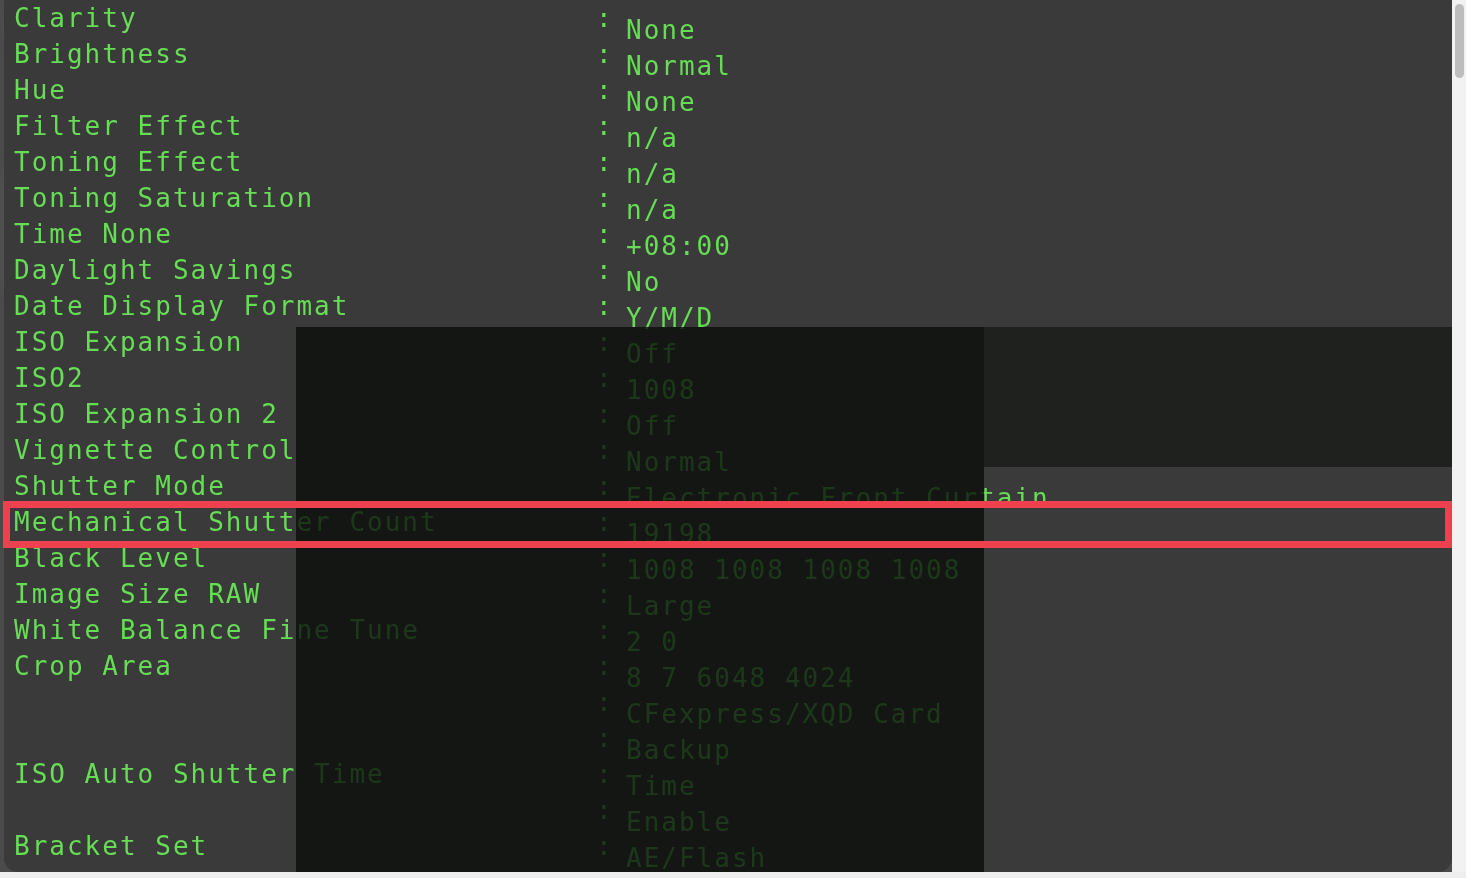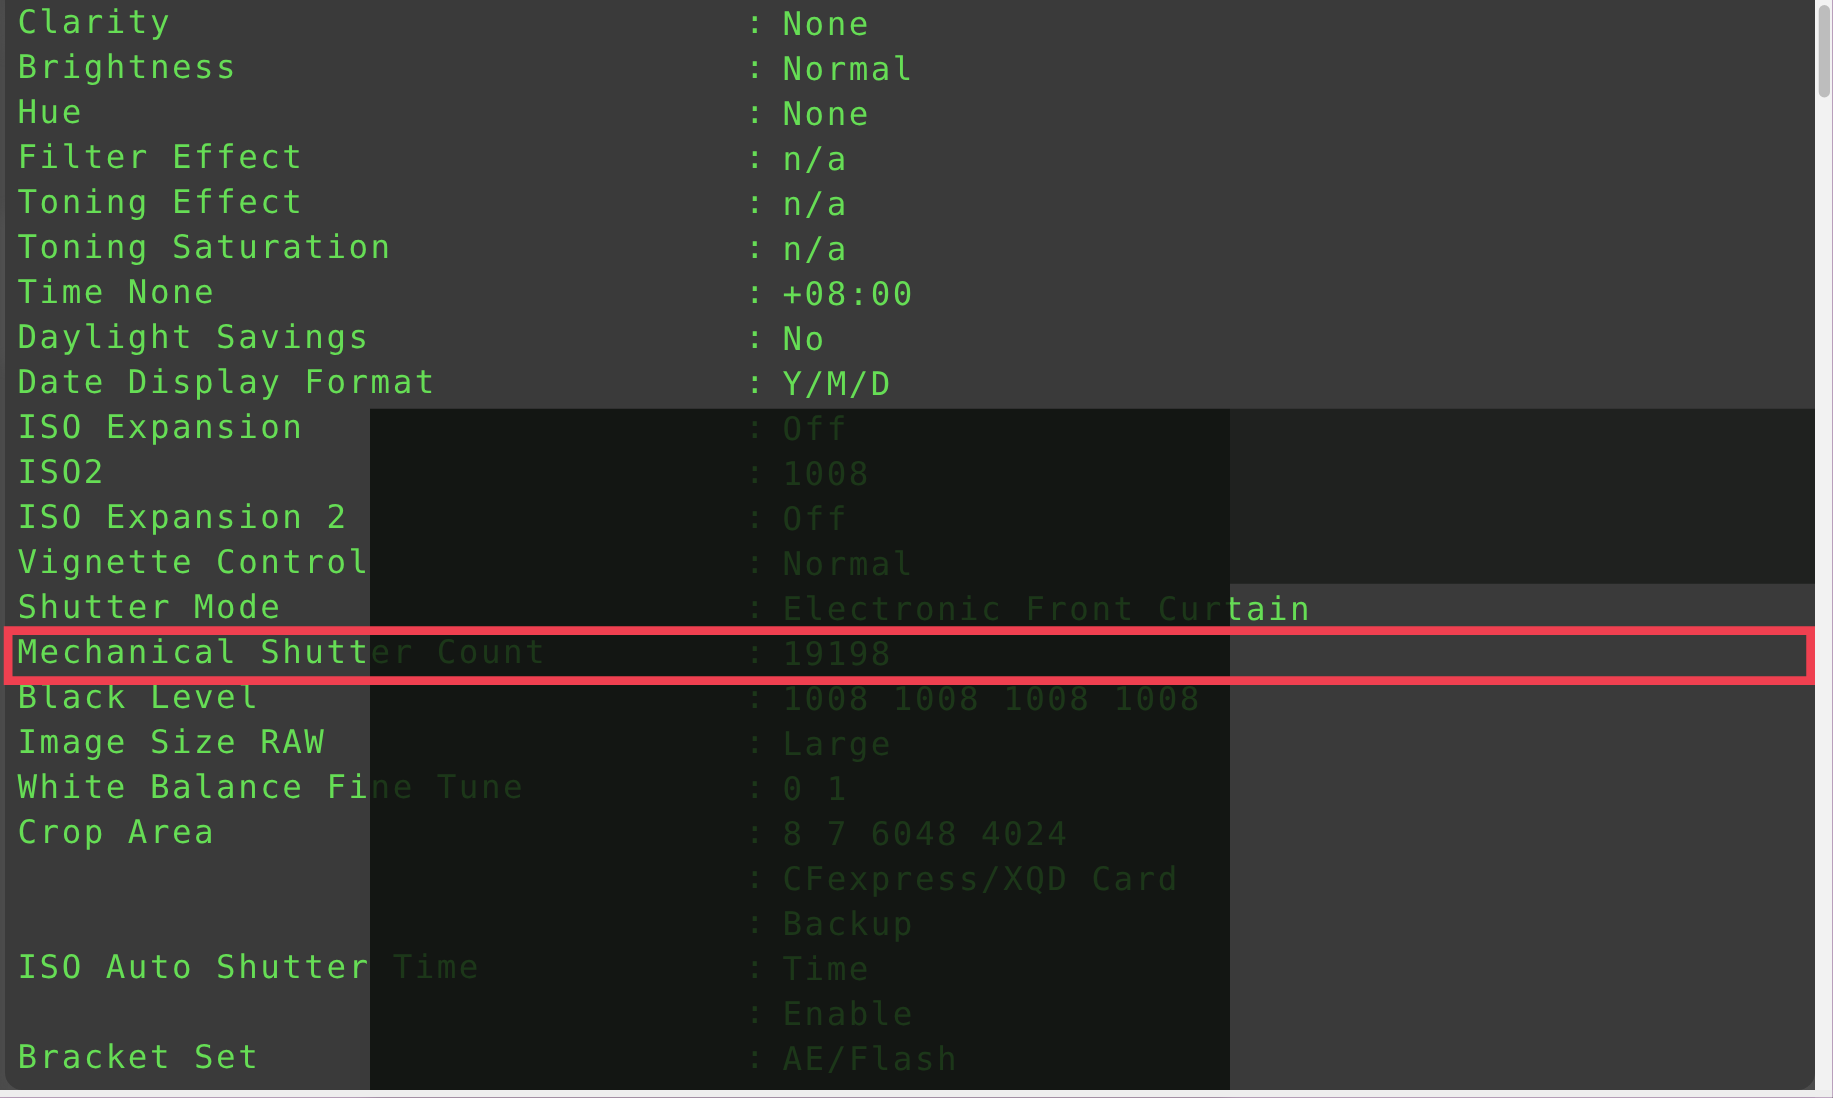--- a/index.html
+++ b/index.html
@@ -5,21 +5,21 @@
   html, body {
     margin: 0;
     padding: 0;
     background: #ffffff;
   }
   #screen {
     position: relative;
     width: 1466px;
     height: 878px;
     overflow: hidden;
-    background: #a21caf;
+    background: #f9a8d4;
     font-family: "DejaVu Sans Mono", "Liberation Mono", monospace;
   }
 
   
   .bg-layer {
     position: absolute;
     inset: 0;
     background: #4a4a4a;
   }
   .bg-page {
@@ -135,21 +135,21 @@
   .row .colon {
     position: absolute;
     left: 592px;
     top: 0;
     color: #66dd55;
     font-size: 26px;
   }
   .row .value {
     position: absolute;
     left: 622px;
-    top: 2px;
+    top: 12px;
     color: #66dd55;
     font-size: 26px;
     letter-spacing: 2.0px;
   }
 
   
   .highlight-box {
     position: absolute;
     left: 3px;
     top: 501px;
@@ -303,21 +303,21 @@
           <span class="value">1008 1008 1008 1008</span>
         </div>
         <div class="row">
           <span class="label">Image Size RAW</span>
           <span class="colon">:</span>
           <span class="value">Large</span>
         </div>
         <div class="row">
           <span class="label">White Balance Fine Tune</span>
           <span class="colon">:</span>
-          <span class="value">0 1</span>
+          <span class="value">2 0</span>
         </div>
         <div class="row">
           <span class="label">Crop Area</span>
           <span class="colon">:</span>
           <span class="value">8 7 6048 4024</span>
         </div>
         <div class="row">
           <span class="colon">:</span>
           <span class="value">CFexpress/XQD Card</span>
         </div>

